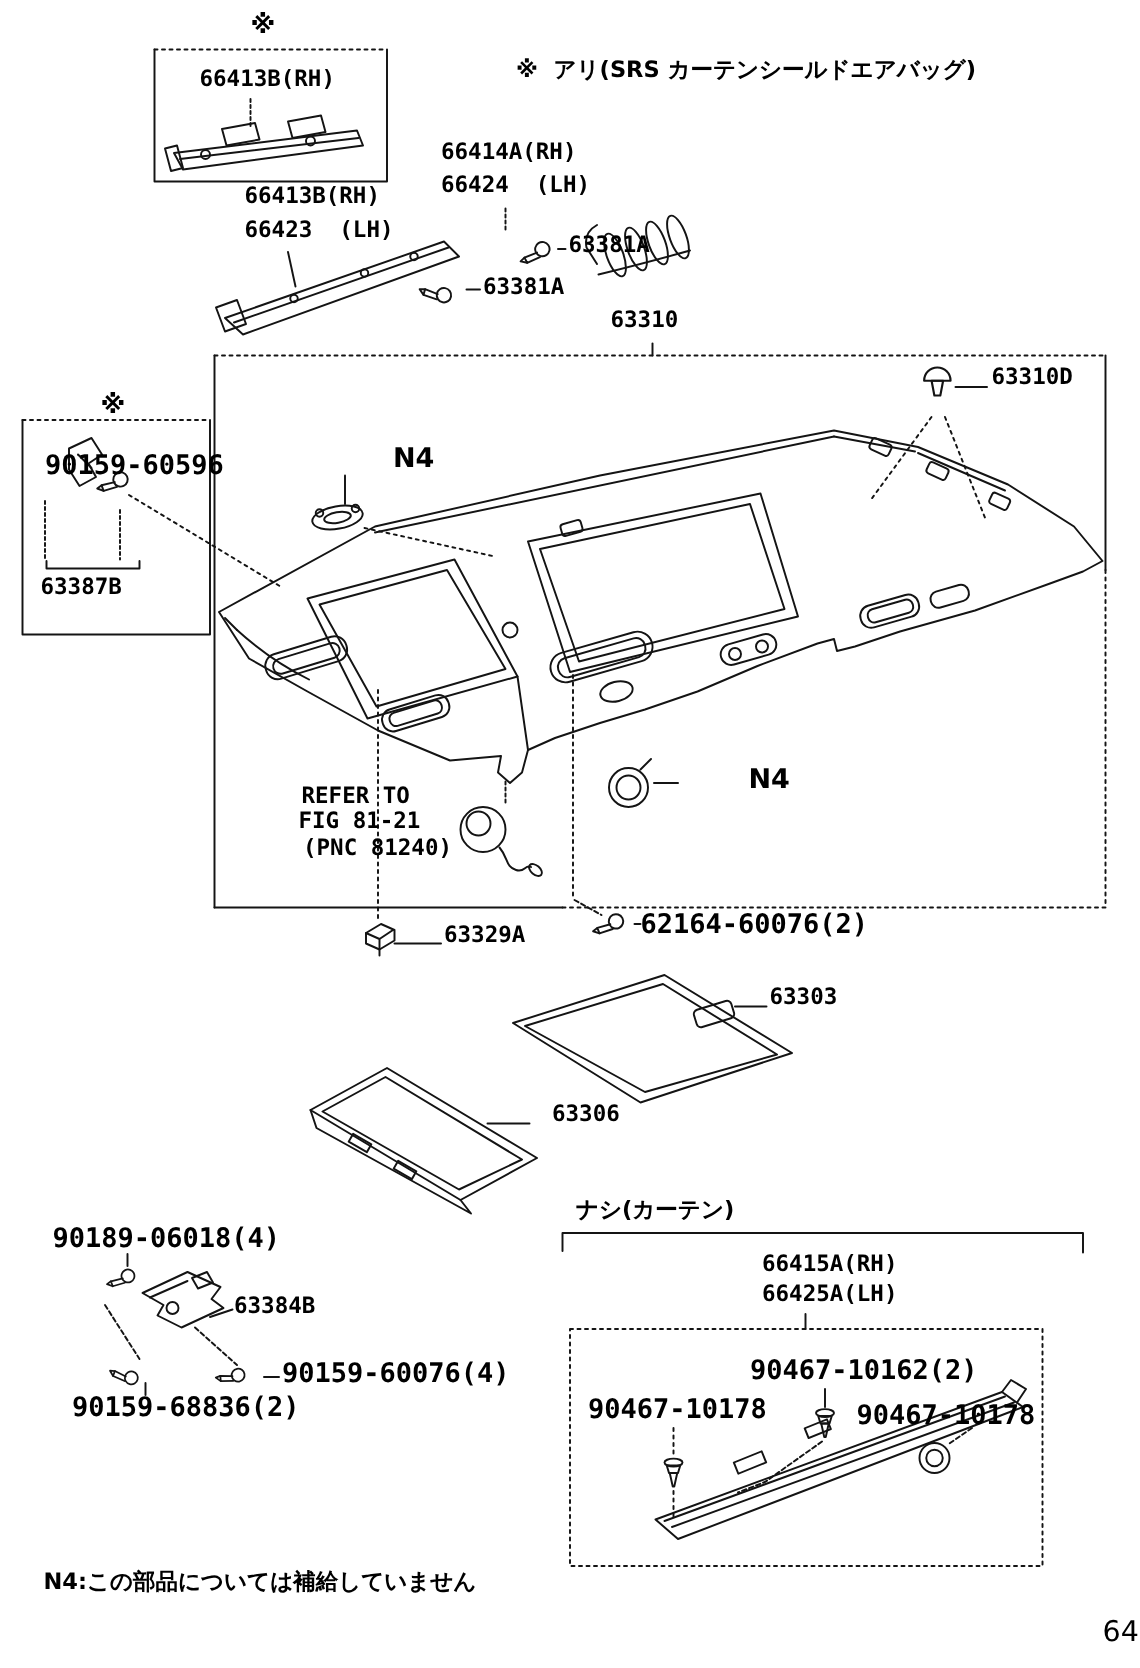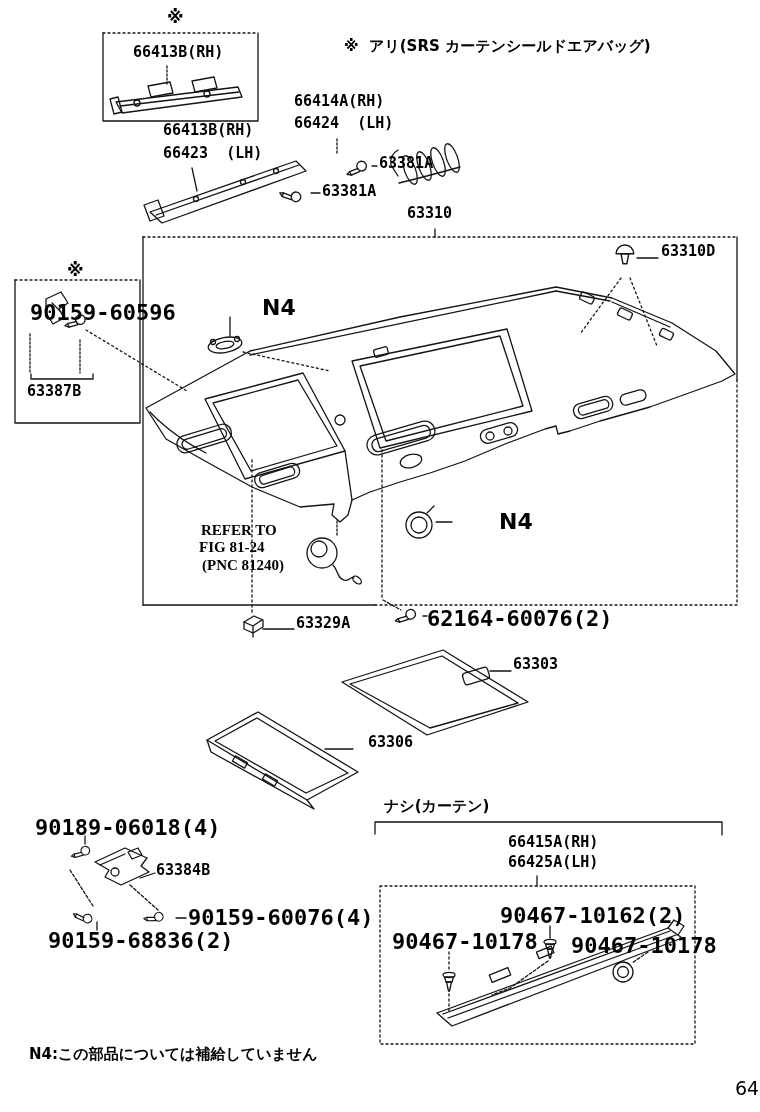--- a/index.html
+++ b/index.html
@@ -3,22 +3,22 @@
 <meta charset="utf-8">
 <style>
   html,body{margin:0;padding:0;background:#fff;}
   .page{position:relative;width:760px;height:1112px;background:#ffffff;overflow:hidden;
         font-family:"DejaVu Sans Mono","Liberation Mono",monospace;}
   .page svg{position:absolute;left:0;top:0;}
   .ln path,.ln rect,.ln circle,.ln ellipse,.ln line,.ln polyline{
       stroke:#141414;fill:none;stroke-width:1.3;stroke-linecap:round;stroke-linejoin:round;}
   .pn{position:absolute;white-space:pre;font-weight:bold;color:#000;line-height:1.08;}
   .s20{font-size:15px;}
-  .s18{font-size:22px;}
-  .s15{font-size:15px;font-family:Liberation Serif, serif;}
+  .s18{font-size:18px;}
+  .s15{font-size:15px;}
   .s17{font-size:17px;}
   .jp{font-family:"DejaVu Sans","Liberation Sans",sans-serif;font-weight:700;}
   .thin{font-family:"DejaVu Sans","Liberation Sans",sans-serif;font-weight:400;margin-left:44px;}
 </style>
 </head>
 <body>
 
 <div class="page">
 
   <svg class="ln" width="760" height="1112" viewBox="0 0 760 1112">
@@ -262,21 +262,21 @@
   <div class="pn s20" style="left:661px;top:243px">63310D</div>
 
   <div class="pn s17 jp" style="left:67px;top:261px">※</div>
   <div class="pn s18" style="left:30px;top:301px">90159-60596</div>
   <div class="pn s20" style="left:27px;top:383px">63387B</div>
 
   <div class="pn s18 thin" style="left:218px;top:296px;font-weight:600">N4</div>
   <div class="pn s18 thin" style="left:455px;top:510px;font-weight:600">N4</div>
 
   <div class="pn s15" style="left:201px;top:522px">REFER TO</div>
-  <div class="pn s15" style="left:199px;top:539px">FIG 81-24</div>
+  <div class="pn s15" style="left:199px;top:539px">FIG 81-21</div>
   <div class="pn s15" style="left:202px;top:557px">(PNC 81240)</div>
 
   <div class="pn s20" style="left:296px;top:615px">63329A</div>
   <div class="pn s18" style="left:427px;top:607px">62164-60076(2)</div>
   <div class="pn s20" style="left:513px;top:656px">63303</div>
   <div class="pn s20" style="left:368px;top:734px">63306</div>
 
   <div class="pn s15 jp" style="left:384px;top:798px">ナシ(カーテン)</div>
   <div class="pn s20" style="left:508px;top:834px">66415A(RH)</div>
   <div class="pn s20" style="left:508px;top:854px">66425A(LH)</div>

